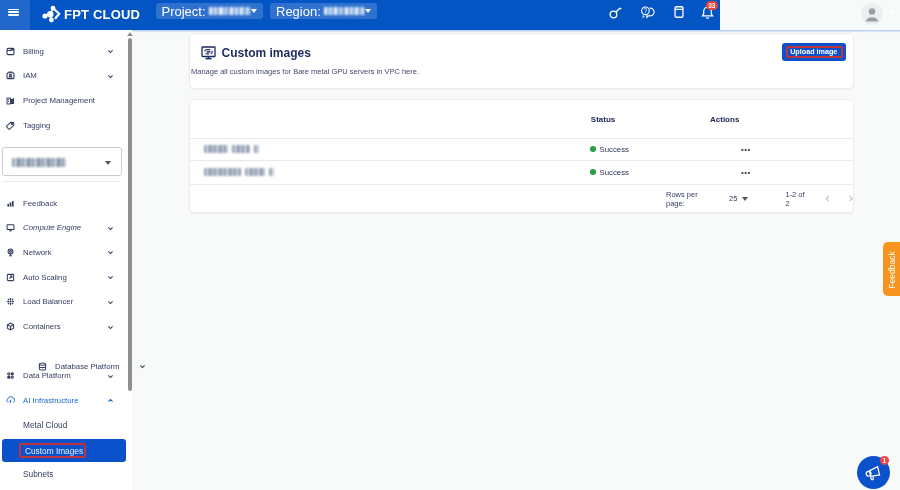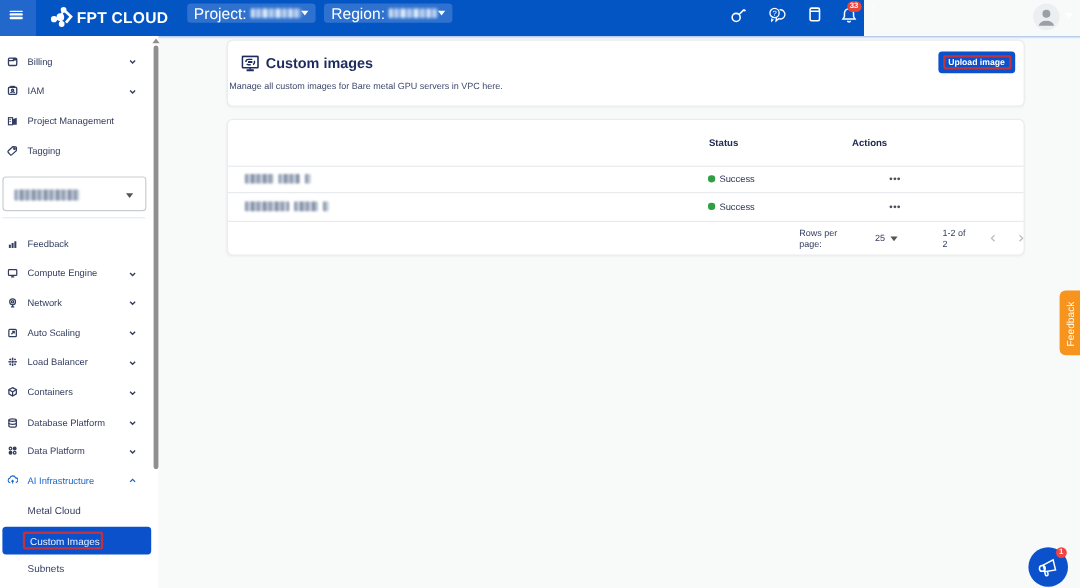--- a/index.html
+++ b/index.html
@@ -182,21 +182,21 @@
 <div class="mi" style="top:191px;">
   <span class="ic">
       <svg width="9" height="9" viewBox="0 0 13 13" fill="#333d60">
         <rect x="2" y="7" width="2.4" height="4"></rect>
         <rect x="5.3" y="5" width="2.4" height="6"></rect>
         <rect x="8.6" y="3" width="2.4" height="8"></rect>
       </svg>
     </span>
   <span class="tx">Feedback</span>
 </div>
-<div class="mi" style="top:215.7px;">
+<div class="mi" style="top:215.7px;font-style:italic;">
   <span class="ic">
       <svg width="9" height="9" viewBox="0 0 13 13" fill="none" stroke="#333d60" stroke-width="1.5">
         <rect x="1.5" y="2.5" width="10" height="7" rx="1"></rect>
         <line x1="6.5" y1="9.5" x2="6.5" y2="11"></line>
         <line x1="4.5" y1="11.2" x2="8.5" y2="11.2"></line>
       </svg>
     </span>
   <span class="tx">Compute Engine</span>
   <span class="ch"><svg width="7" height="7" viewBox="0 0 10 10" fill="none" stroke="#333d60" stroke-width="1.6">
         <path d="M2 3.5 l3 3 l3 -3"></path>
@@ -252,21 +252,21 @@
       <svg width="9" height="9" viewBox="0 0 13 13" fill="none" stroke="#333d60" stroke-width="1.5">
         <path d="M6.5 1.5 l4.5 2.5 v5 l-4.5 2.5 l-4.5 -2.5 v-5 z"></path>
         <path d="M2 4 l4.5 2.5 l4.5 -2.5 M6.5 6.5 v5"></path>
       </svg>
     </span>
   <span class="tx">Containers</span>
   <span class="ch"><svg width="7" height="7" viewBox="0 0 10 10" fill="none" stroke="#333d60" stroke-width="1.6">
         <path d="M2 3.5 l3 3 l3 -3"></path>
       </svg></span>
 </div>
-<div class="mi" style="top:340px;">
+<div class="mi" style="top:354px;margin-left:32px;">
   <span class="ic">
       <svg width="9" height="9" viewBox="0 0 13 13" fill="none" stroke="#333d60" stroke-width="1.5">
         <ellipse cx="6.5" cy="3" rx="4.5" ry="1.6"></ellipse>
         <path d="M2 3 v7 a4.5 1.6 0 0 0 9 0 v-7"></path>
         <path d="M2 6.5 a4.5 1.6 0 0 0 9 0"></path>
       </svg>
     </span>
   <span class="tx">Database Platform</span>
   <span class="ch"><svg width="7" height="7" viewBox="0 0 10 10" fill="none" stroke="#333d60" stroke-width="1.6">
         <path d="M2 3.5 l3 3 l3 -3"></path>

